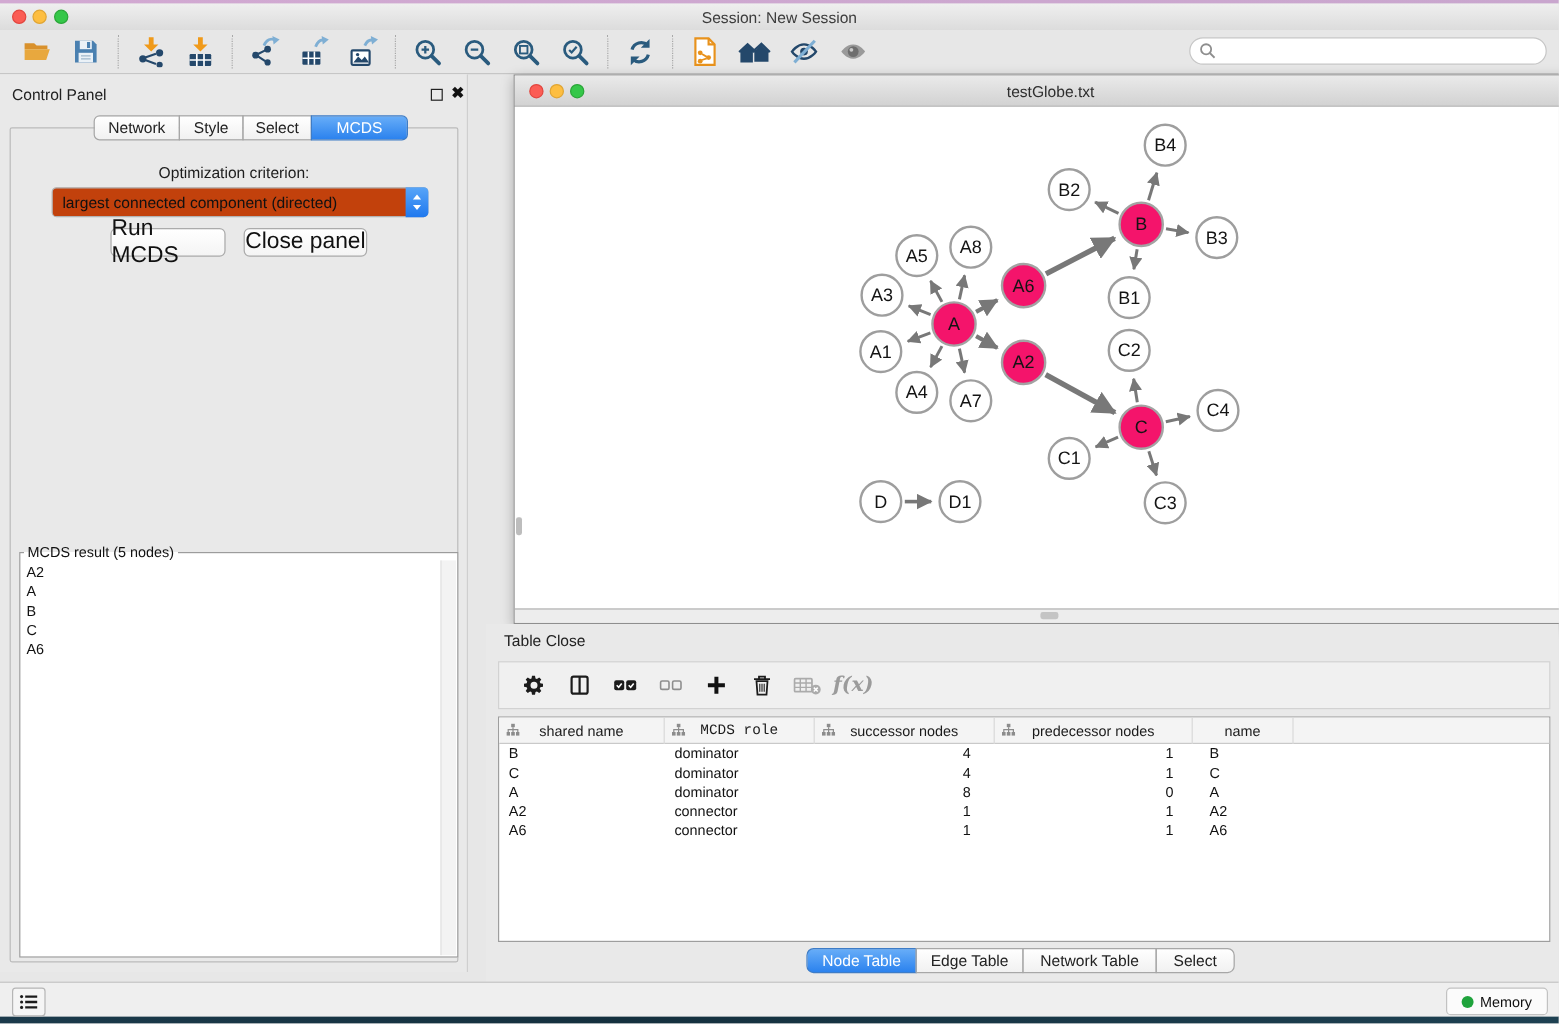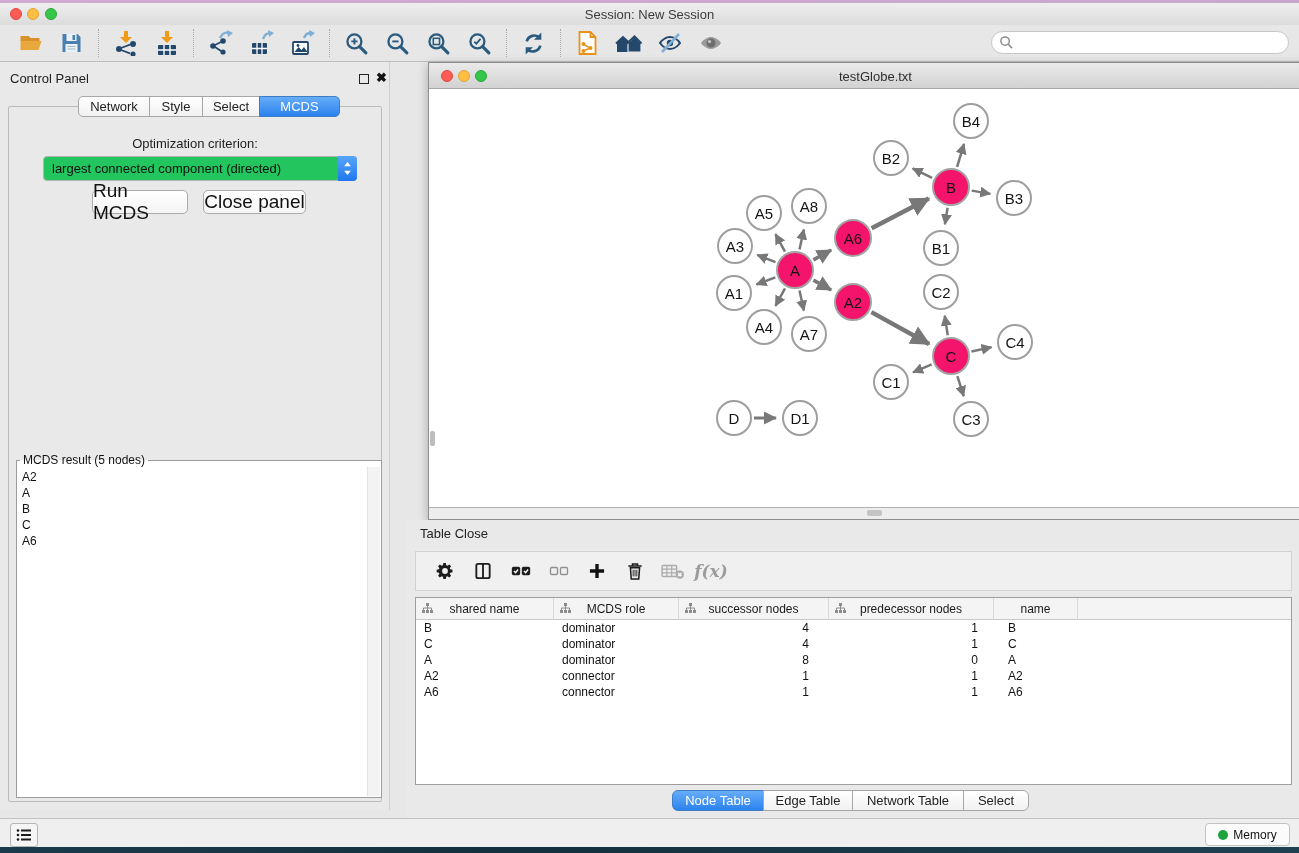--- a/index.html
+++ b/index.html
@@ -37,21 +37,21 @@
   .panel-float { position:absolute; width:10px; height:10px; border:1.5px solid #222; top:12px; }
   .panel-close { position:absolute; top:8px; font-size:13px; font-weight:bold; color:#111; }
   .cp-body { position:absolute; left:8px; top:44px; width:374px; height:696px; border:1px solid #BBBBBB; border-radius:2px; }
   .tabrow { position:absolute; display:flex; height:21px; }
   .tab { height:21px; border:1px solid #A7A7A7; background:linear-gradient(#FFFFFF,#F1F1F1); color:#222;
     font-size:13px; display:flex; align-items:center; justify-content:center; margin-left:-1px; }
   .tab:first-child { border-radius:5px 0 0 5px; margin-left:0; }
   .tab:last-child { border-radius:0 5px 5px 0; }
   .tab.active { background:linear-gradient(#67ADF8,#2B82EE); color:#fff; border-color:#3E7CC6; }
   .opt-label { position:absolute; left:8px; top:74px; width:374px; text-align:center; font-size:13px; color:#1d1d1d; }
-  .dropdown { position:absolute; left:43px; top:94px; width:314px; height:25px; background:#22c55e;
+  .dropdown { position:absolute; left:43px; top:94px; width:314px; height:25px; background:#c2410c;
     border:1px solid #B3B3B3; border-radius:4px; display:flex; align-items:center; }
   .dropdown .val { flex:1; font-size:13px; color:#111; padding-left:8px; }
   .stepper { width:19px; height:25px; margin-right:-1px; border-radius:0 4px 4px 0;
     background:linear-gradient(#58A5F8,#1F78EE); display:flex; align-items:center; justify-content:center; }
   .btn { position:absolute; height:24px; background:linear-gradient(#FFFFFF,#F4F4F4); border:1px solid #ABABAB;
     border-radius:5px; font-size:19px; color:#111; display:flex; align-items:center; justify-content:center; }
   .mcds-fieldset { position:absolute; left:16px; top:391px; width:366px; height:345px;
     border:1px solid #9C9C9C; background:#fff; }
   .mcds-fieldset legend { font-size:12px; color:#111; margin-left:3px; padding:0 3px; }
   .mcds-list { position:absolute; left:1px; top:0; right:14px; bottom:1px; background:#fff;
@@ -416,21 +416,21 @@
         <div class="th" style="width: 138px;">
           <span class="hicon"><svg width="11" height="11" viewBox="0 0 11 11">
               <rect x="4" y="0" width="3" height="3" fill="#8C8C8C"></rect>
               <rect x="0" y="7" width="3" height="3" fill="#8C8C8C"></rect>
               <rect x="4" y="7" width="3" height="3" fill="#8C8C8C"></rect>
               <rect x="8" y="7" width="3" height="3" fill="#8C8C8C"></rect>
               <path d="M5.5 3v2M1.5 7V5h8v2M5.5 5v2" stroke="#8C8C8C" fill="none"></path>
             </svg></span>
           <span>shared name</span>
         </div>
-        <div class="th" style="width: 125px;">
+        <div class="th" style="width: 125px; font-family: Liberation Mono, monospace;">
           <span class="hicon"><svg width="11" height="11" viewBox="0 0 11 11">
               <rect x="4" y="0" width="3" height="3" fill="#8C8C8C"></rect>
               <rect x="0" y="7" width="3" height="3" fill="#8C8C8C"></rect>
               <rect x="4" y="7" width="3" height="3" fill="#8C8C8C"></rect>
               <rect x="8" y="7" width="3" height="3" fill="#8C8C8C"></rect>
               <path d="M5.5 3v2M1.5 7V5h8v2M5.5 5v2" stroke="#8C8C8C" fill="none"></path>
             </svg></span>
           <span>MCDS role</span>
         </div>
         <div class="th" style="width: 150px;">

